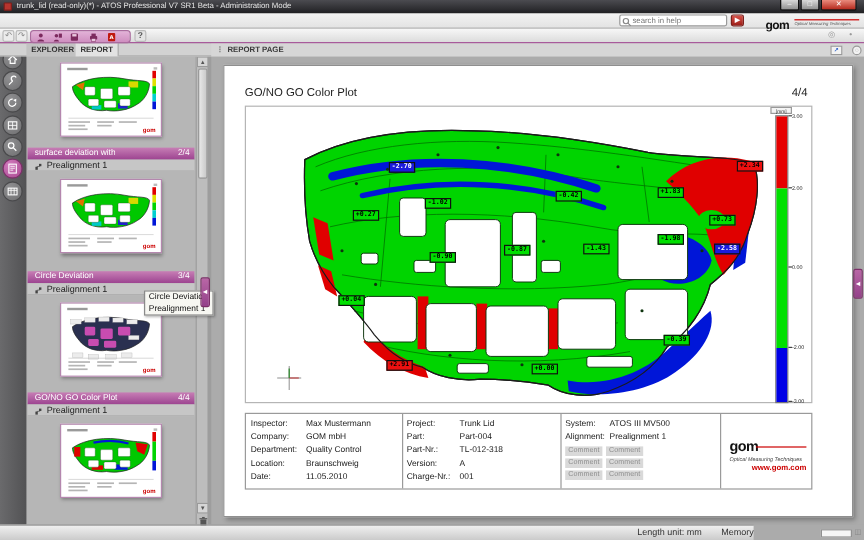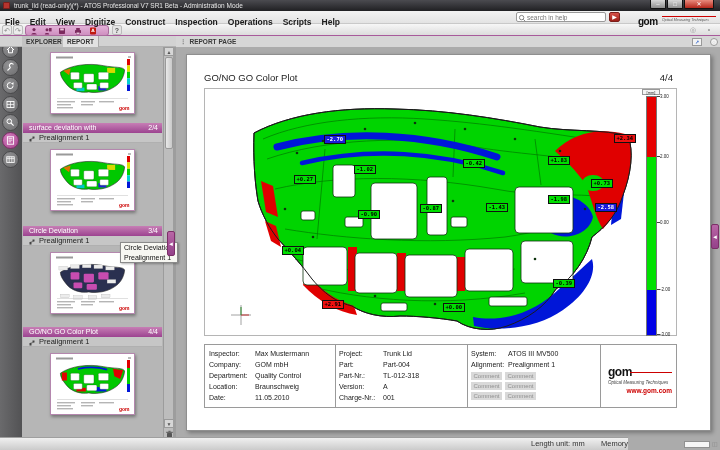--- a/index.html
+++ b/index.html
@@ -113,21 +113,20 @@
 
 <div id="titlebar">
   <span class="appico"></span>
   <span class="wtitle">trunk_lid (read-only)(*) - ATOS Professional V7 SR1 Beta - Administration Mode</span>
   <span class="winbtn" id="btn-min">–</span>
   <span class="winbtn" id="btn-max">□</span>
   <span class="winbtn" id="btn-close">✕</span>
 </div>
 
 <div id="menubar">
-  <span id="menu-items"><span class="mi">File</span><span class="mi">Edit</span><span class="mi">View</span><span class="mi">Digitize</span><span class="mi">Construct</span><span class="mi">Inspection</span><span class="mi">Operations</span><span class="mi">Scripts</span><span class="mi">Help</span></span>
   <span id="searchbox">
     <svg width="9" height="9" viewBox="0 0 9 9">
         <circle cx="3.6" cy="3.6" r="2.2" fill="none" stroke="#888" stroke-width="1"></circle>
         <line x1="5.3" y1="5.3" x2="7.6" y2="7.6" stroke="#888" stroke-width="1"></line>
       </svg>
     <input placeholder="search in help" style="">
   </span>
   <span id="searchgo">▶</span>
   <span id="brandtop">
     <span class="g">gom</span>

